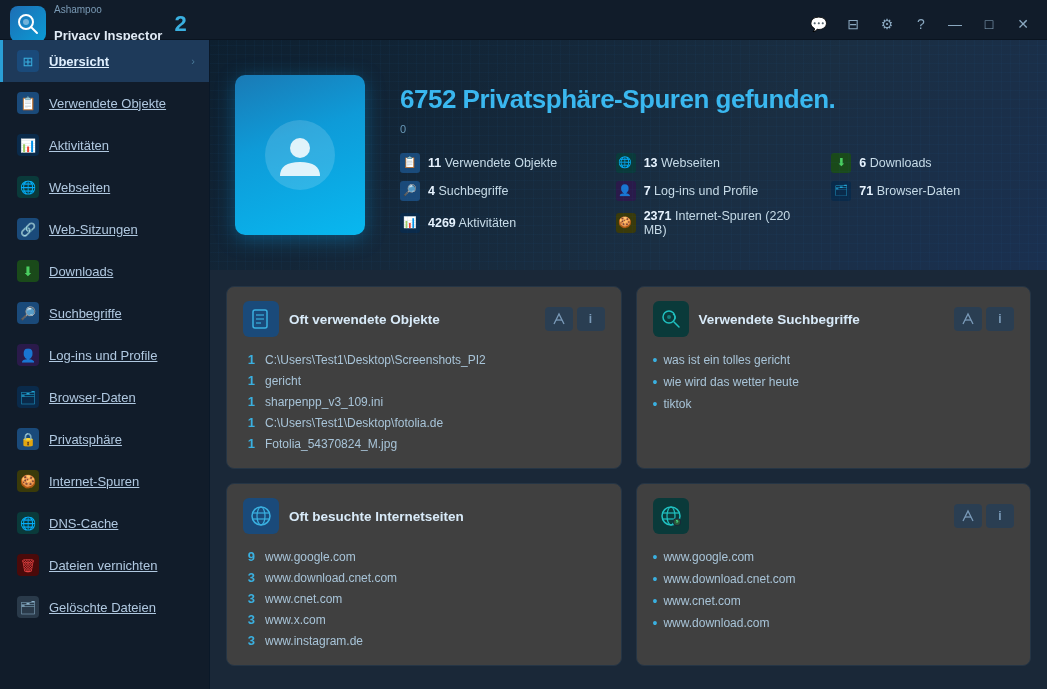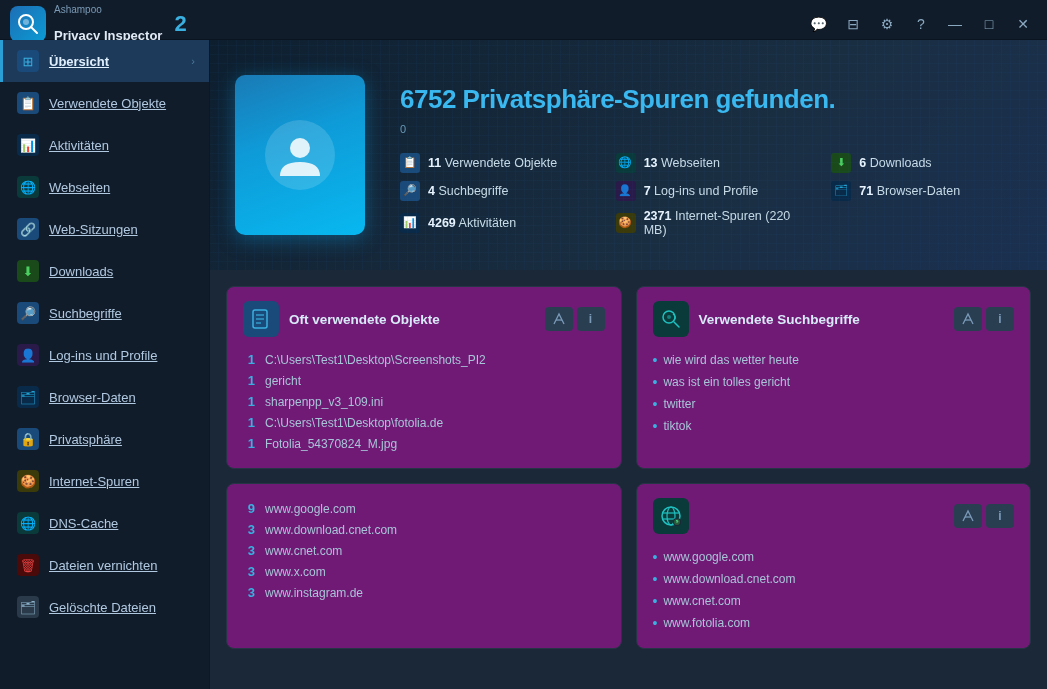--- a/index.html
+++ b/index.html
@@ -253,21 +253,21 @@
       display: flex;
       flex-direction: column;
       gap: 14px;
     }
     .cards-row {
       display: flex;
       gap: 14px;
     }
     .card {
       flex: 1;
-      background: #701a75;
+      background: #404040;
       border-radius: 8px;
       padding: 14px 16px;
       border: 1px solid #253545;
     }
     .card-header {
       display: flex;
       align-items: center;
       justify-content: space-between;
       margin-bottom: 12px;
     }
@@ -568,30 +568,42 @@
                 <svg width="14" height="14" viewBox="0 0 14 14" fill="none">
                   <path d="M2 12L7 2L12 12" stroke="#7a9ab8" stroke-width="1.3"></path>
                   <line x1="4" y1="8" x2="10" y2="8" stroke="#7a9ab8" stroke-width="1.3"></line>
                 </svg>
               </button>
               <button class="card-action-btn" title="Info">
                 <span style="font-size:12px;font-weight:bold;color:#7a9ab8;">i</span>
               </button>
             </div>
           </div>
+          <div class="bullet-item">was ist ein tolles gericht</div>
           <div class="bullet-item">wie wird das wetter heute</div>
-          <div class="bullet-item">was ist ein tolles gericht</div>
-          <div class="bullet-item">twitter</div>
           <div class="bullet-item">tiktok</div>
         </div>
       </div>
 
       <div class="cards-row">
 
         <div class="card">
+          <div class="card-header">
+            <div class="card-header-left">
+              <div class="card-icon icon-blue">
+                <svg width="24" height="24" viewBox="0 0 24 24" fill="none">
+                  <circle cx="12" cy="12" r="9" stroke="#3ab0e0" stroke-width="1.5" fill="none"></circle>
+                  <ellipse cx="12" cy="12" rx="4" ry="9" stroke="#3ab0e0" stroke-width="1.2" fill="none"></ellipse>
+                  <line x1="3" y1="9" x2="21" y2="9" stroke="#3ab0e0" stroke-width="1.2"></line>
+                  <line x1="3" y1="15" x2="21" y2="15" stroke="#3ab0e0" stroke-width="1.2"></line>
+                </svg>
+              </div>
+              <span class="card-title">Oft besuchte Internetseiten</span>
+            </div>
+          </div>
           <ul class="card-list">
             <li class="card-list-item">
               <span class="num" style="color:#3ab0e0">9</span>
               <span class="path">www.google.com</span>
             </li>
             <li class="card-list-item">
               <span class="num" style="color:#3ab0e0">3</span>
               <span class="path">www.download.cnet.com</span>
             </li>
             <li class="card-list-item">
@@ -632,18 +644,18 @@
                 </svg>
               </button>
               <button class="card-action-btn" title="Info">
                 <span style="font-size:12px;font-weight:bold;color:#7a9ab8;">i</span>
               </button>
             </div>
           </div>
           <div class="bullet-item">www.google.com</div>
           <div class="bullet-item">www.download.cnet.com</div>
           <div class="bullet-item">www.cnet.com</div>
-          <div class="bullet-item">www.fotolia.com</div>
+          <div class="bullet-item">www.download.com</div>
         </div>
       </div>
     </div>
   </div>
 </div>
 
 </body></html>

